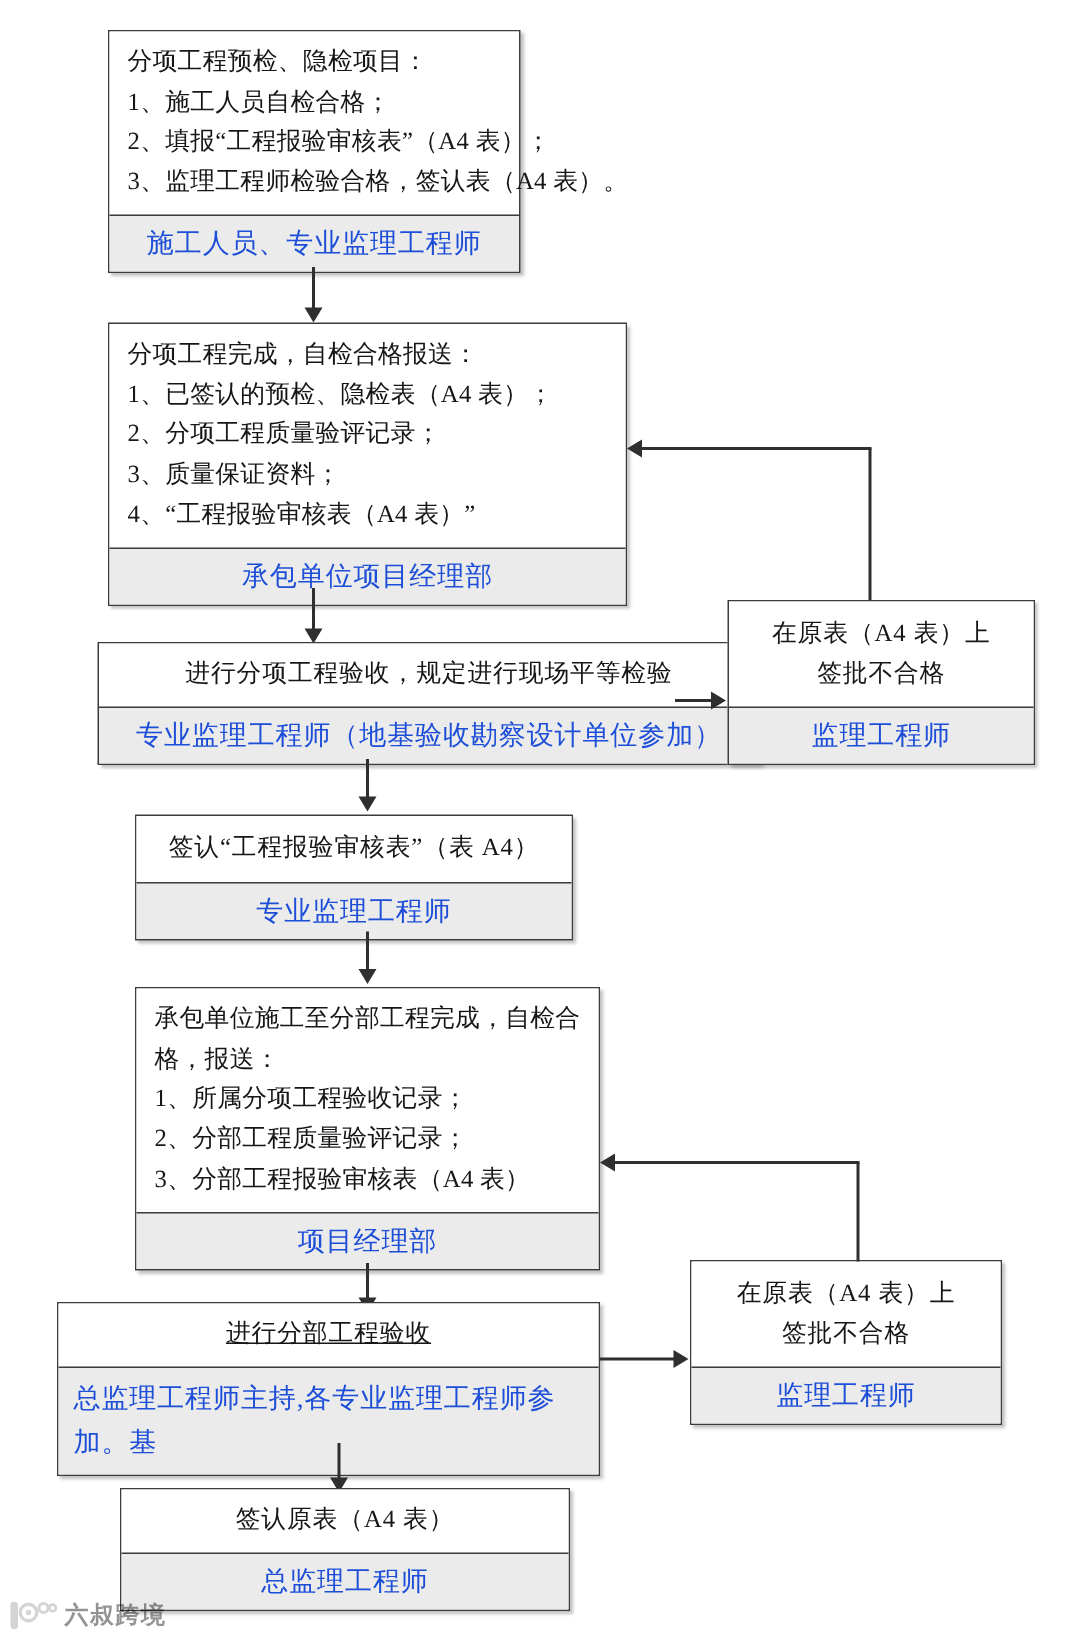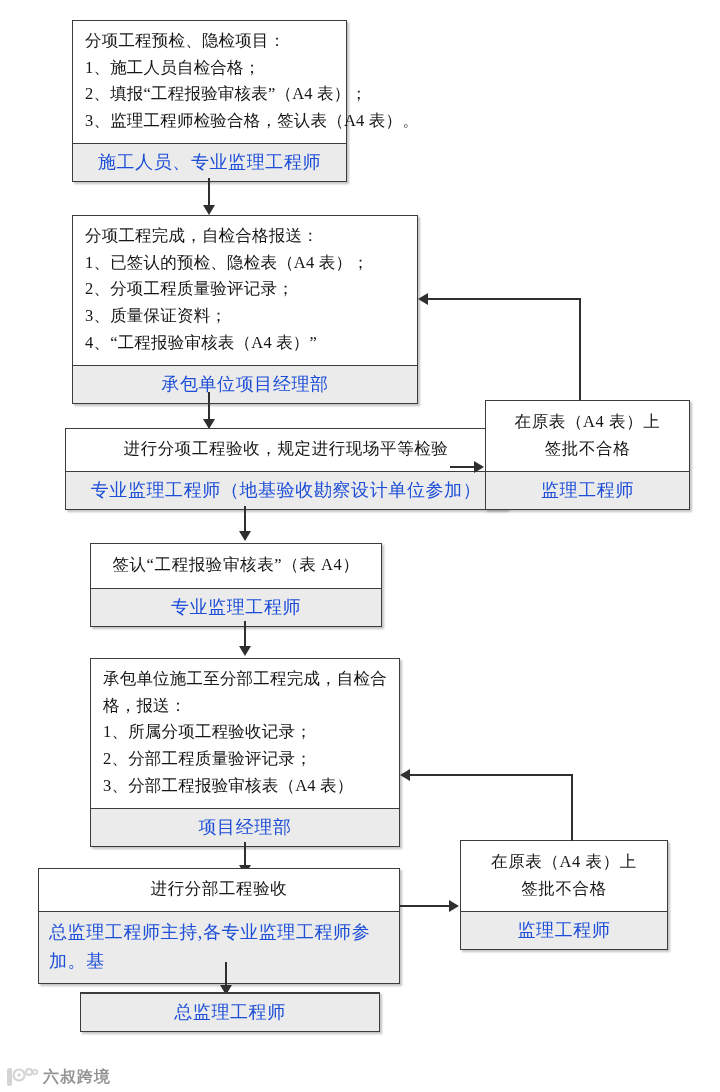--- a/index.html
+++ b/index.html
@@ -180,21 +180,21 @@
       <div class="ln">2、分部工程质量验评记录；</div>
       <div class="ln">3、分部工程报验审核表（A4 表）</div>
     </div>
     <div class="role">项目经理部</div>
   </div>
 
   <div class="vline" style="left:244px; top:842px; height:26px;"></div>
   <div class="arrow-down" style="left:239px; top:865px;"></div>
 
   <div class="node" style="left:38px; top:868px; width:362px;">
-    <div class="body center" style="padding:7px 6px 8px 6px;">
+    <div class="body center" style="padding:7px 6px 8px 6px;text-decoration:underline;">
       <div class="ln">进行分部工程验收</div>
     </div>
     <div class="role" style="text-align:left;padding:6px 10px 8px 10px;line-height:1.6;">
       <div class="ln">总监理工程师主持,各专业监理工程师参加。基</div>
     </div>
   </div>
 
   <div class="hline" style="left:400px; top:905px; width:50px;"></div>
   <div class="arrow-right" style="left:449px; top:900px;"></div>
 
@@ -207,20 +207,23 @@
   </div>
 
   <div class="vline" style="left:571px; top:775px; height:66px;"></div>
   <div class="hline" style="left:410px; top:774px; width:163px;"></div>
   <div class="arrow-left" style="left:400px; top:769px;"></div>
 
   <div class="vline" style="left:225px; top:962px; height:26px;"></div>
   <div class="arrow-down" style="left:220px; top:985px;"></div>
 
   <div class="node" style="left:80px; top:992px; width:300px;">
+    <div class="body center" style="padding:7px 6px 8px 6px;">
+      <div class="ln">签认原表（A4 表）</div>
+    </div>
     <div class="role">总监理工程师</div>
   </div>
 
   <div id="watermark">
     <svg class="wm-logo" viewBox="0 0 34 22" aria-hidden="true">
       <path d="M3 4 C3 2, 6 1, 8 3 L8 19 C6 21, 3 20, 3 18 Z" fill="currentColor"></path>
       <circle cx="15" cy="9" r="5.5" fill="none" stroke="currentColor" stroke-width="2.2"></circle>
       <circle cx="15" cy="9" r="1.8" fill="currentColor"></circle>
       <circle cx="25" cy="6" r="3" fill="none" stroke="currentColor" stroke-width="2"></circle>
       <circle cx="31" cy="6" r="2.2" fill="none" stroke="currentColor" stroke-width="1.8"></circle>

